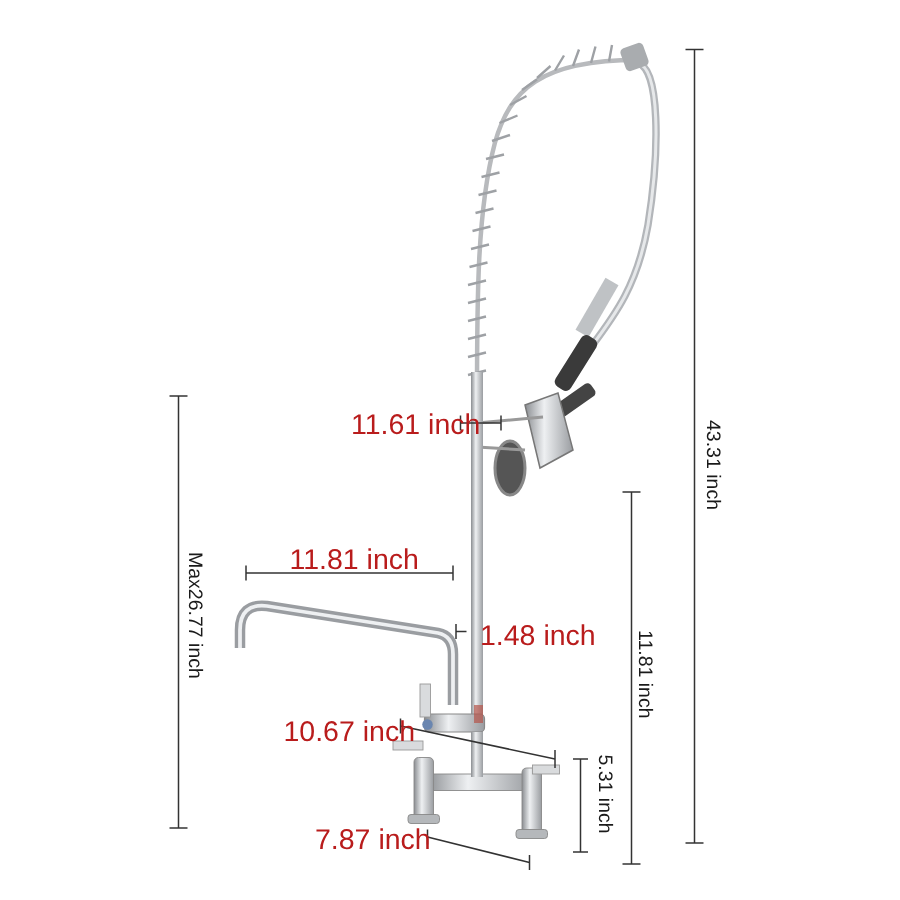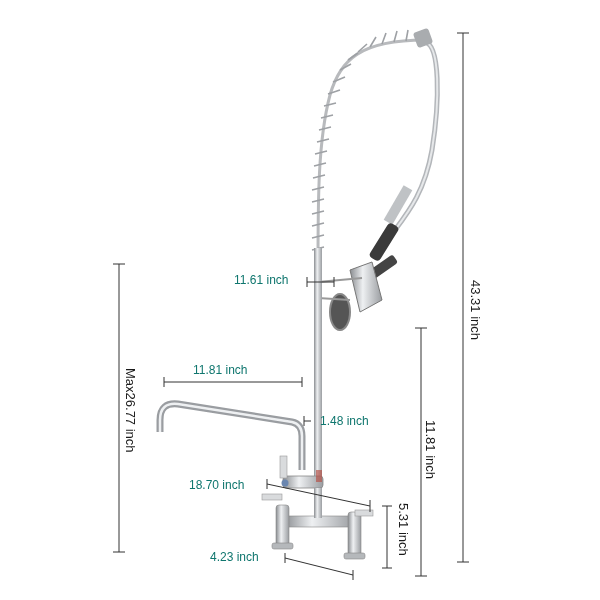--- a/index.html
+++ b/index.html
@@ -1,18 +1,18 @@
 <!DOCTYPE html>
 <html><head>
   <meta charset="utf-8">
   <style>
     html, body { margin: 0; padding: 0; background: #ffffff; }
     body { width: 600px; height: 600px; position: relative; overflow: hidden; font-family: "Liberation Sans", sans-serif; }
     .canvas { position: absolute; left: 0; top: 0; width: 600px; height: 600px; }
-    .lbl { position: absolute; font-size: 12px; color: #0f766e; white-space: nowrap; line-height: 1; }
+    .lbl { position: absolute; font-size: 19px; color: #b91c1c; white-space: nowrap; line-height: 1; }
     .vlbl { position: absolute; font-size: 13px; color: #1a1a1a; white-space: nowrap; line-height: 1; transform-origin: left top; transform: rotate(90deg); }
   </style>
 </head>
 <body>
 
 <div class="canvas">
   <svg width="600" height="600" viewBox="0 0 600 600">
     <defs>
       <linearGradient id="chrome" x1="0" y1="0" x2="1" y2="0">
         <stop offset="0" stop-color="#8a8d91"></stop>
@@ -107,15 +107,15 @@
   </svg>
 
   
   <span class="vlbl" style="left:482px; top:280px;">43.31 inch</span>
   <span class="vlbl" style="left:137px; top:368px;">Max26.77 inch</span>
   <span class="vlbl" style="left:437px; top:420px;">11.81 inch</span>
   <span class="vlbl" style="left:410px; top:503px;">5.31 inch</span>
   <span class="lbl" style="left:234px; top:274px;">11.61 inch</span>
   <span class="lbl" style="left:193px; top:364px;">11.81 inch</span>
   <span class="lbl" style="left:320px; top:415px;">1.48 inch</span>
-  <span class="lbl" style="left:189px; top:479px;">18.70 inch</span>
-  <span class="lbl" style="left:210px; top:551px;">4.23 inch</span>
+  <span class="lbl" style="left:189px; top:479px;">10.67 inch</span>
+  <span class="lbl" style="left:210px; top:551px;">7.87 inch</span>
 </div>
 
 </body></html>

